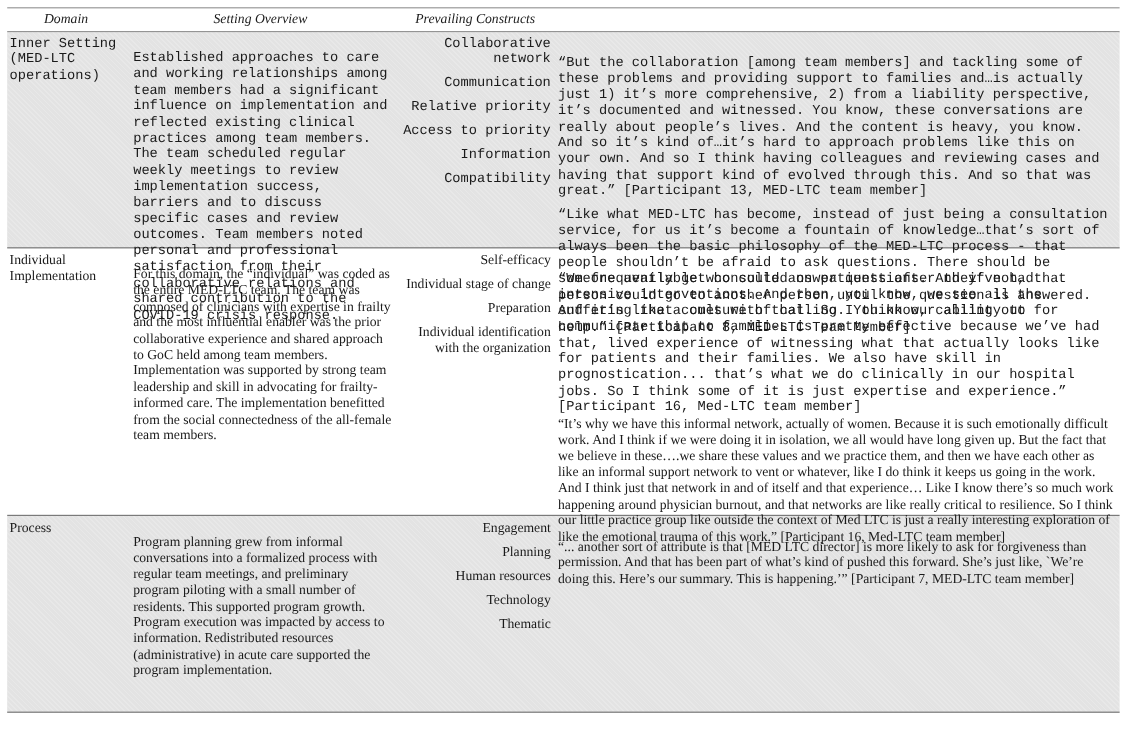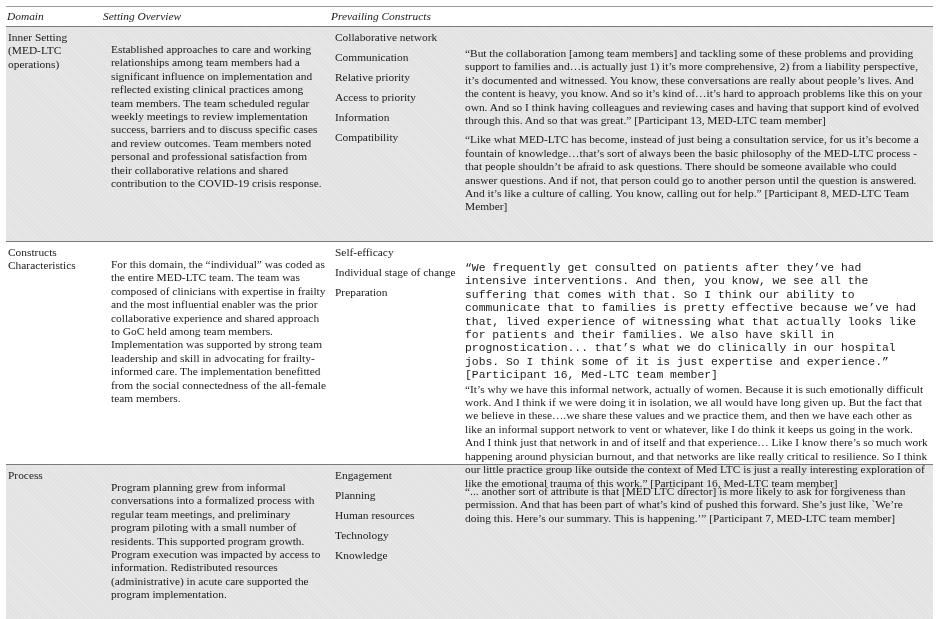--- a/index.html
+++ b/index.html
@@ -23,21 +23,21 @@
       width: 927px;
       border-top: 1px solid #9a9a9a;
     }
     .hdr {
       display: flex;
       height: 19px;
       align-items: center;
       border-bottom: 1.5px solid #7a7a7a;
       font-style: italic;
     }
-    .hdr > div { }
+    .hdr > div { text-align: center; }
     .c1 { width: 97px; padding-left: 1px; box-sizing: border-box; }
     .c2 { width: 228px; box-sizing: border-box; }
     .c3 { width: 130px; box-sizing: border-box; }
     .c4 { width: 472px; box-sizing: border-box; }
     .hdr .c1 { width: 97px; }
     .hdr .c2 { width: 228px; padding-left: 0; }
     .hdr .c3 { width: 130px; }
     .hdr .c4 { width: 472px; }
 
     .row {
@@ -46,25 +46,25 @@
       box-sizing: border-box;
     }
     .row.shaded {
       background-color: #e3e3e3;
       background-image: repeating-linear-gradient(45deg, rgba(255,255,255,0.18) 0px, rgba(255,255,255,0.18) 1px, transparent 1px, transparent 3px);
     }
     .row .c1 { padding: 4px 2px 0 2px; }
     .row .c2 { padding: 16px 4px 0 8px; }
     .row .c3 { padding: 4px 2px 0 4px; }
     .row .c4 { padding: 20px 4px 0 4px; }
-    .row1 { height: 215px; }
+    .row1 { height: 180px; font-family: Liberation Mono, monospace; }
     .row2 { height: 223px; }
     .row3 { height: 164px; }
 
-    .construct { margin: 0 0 6.6px 0; }
+    .construct { margin: 0 0 6.6px 0; text-align: right; }
     .quote { margin: 0 0 6px 0; }
     .quote.tight { margin-bottom: 0; font-family: Liberation Mono, monospace; }
   </style>
 </head>
 <body>
 
 <div class="table">
   <div class="hdr">
     <div class="c1">Domain</div>
     <div class="c2">Setting Overview</div>
@@ -82,40 +82,41 @@
       <div class="construct">Information</div>
       <div class="construct">Compatibility</div>
     </div>
     <div class="c4">
       <p class="quote">“But the collaboration [among team members] and tackling some of these problems and providing support to families and…is actually just 1) it’s more comprehensive, 2) from a liability perspective, it’s documented and witnessed.  You know, these conversations are really about people’s lives.  And the content is heavy, you know.  And so it’s kind of…it’s hard to approach problems like this on your own.  And so I think having colleagues and reviewing cases and having that support kind of evolved through this.  And so that was great.” [Participant 13, MED-LTC team member]</p>
       <p class="quote">“Like what MED-LTC has become, instead of just being a consultation service, for us it’s become a fountain of knowledge…that’s sort of always been the basic philosophy of the MED-LTC process - that people shouldn’t be afraid to ask questions.  There should be someone available who could answer questions.  And if not, that person could go to another person until the question is answered.  And it’s like a culture of calling.  You know, calling out for help.” [Participant 8, MED-LTC Team Member]</p>
     </div>
   </div>
 
   <div class="row row2">
-    <div class="c1">Constructs Characteristics</div>
+    <div class="c1">Individual Implementation</div>
     <div class="c2">For this domain, the “individual” was coded as the entire MED-LTC team. The team was composed of clinicians with expertise in frailty and the most influential enabler was the prior collaborative experience and shared approach to GoC held among team members. Implementation was supported by strong team leadership and skill in advocating for frailty-informed care. The implementation benefitted from the social connectedness of the all-female team members.</div>
     <div class="c3">
       <div class="construct">Self-efficacy</div>
       <div class="construct">Individual stage of change</div>
       <div class="construct">Preparation</div>
+      <div class="construct">Individual identification with the organization</div>
     </div>
     <div class="c4">
       <p class="quote tight">“We frequently get consulted on patients after they’ve had intensive interventions.  And then, you know, we see all the suffering that comes with that.  So I think our ability to communicate that to families is pretty effective because we’ve had that, lived experience of witnessing what that actually looks like for patients and their families. We also have skill in prognostication... that’s what we do clinically in our hospital jobs. So I think some of it is just expertise and experience.”  [Participant 16, Med-LTC team member]</p>
       <p class="quote">“It’s why we have this informal network, actually of women.  Because it is such emotionally difficult work.  And I think if we were doing it in isolation, we all would have long given up.  But the fact that we believe in these….we share these values and we practice them, and then we have each other as like an informal support network to vent or whatever, like I do think it keeps us going in the work.  And I think just that network in and of itself and that experience… Like I know there’s so much work happening around physician burnout, and that networks are like really critical to resilience.  So I think our little practice group like outside the context of Med LTC is just a really interesting exploration of like the emotional trauma of this work.” [Participant 16, Med-LTC team member]</p>
     </div>
   </div>
 
   <div class="row shaded row3">
     <div class="c1">Process</div>
     <div class="c2">Program planning grew from informal conversations into a formalized process with regular team meetings, and preliminary program piloting with a small number of residents. This supported program growth. Program execution was impacted by access to information. Redistributed resources (administrative) in acute care supported the program implementation.</div>
     <div class="c3">
       <div class="construct">Engagement</div>
       <div class="construct">Planning</div>
       <div class="construct">Human resources</div>
       <div class="construct">Technology</div>
-      <div class="construct">Knowledge</div>
+      <div class="construct">Thematic</div>
     </div>
     <div class="c4">
       <p class="quote">“... another sort of attribute is that [MED LTC director] is more likely to ask for forgiveness than permission. And that has been part of what’s kind of pushed this forward.  She’s just like, `We’re doing this.  Here’s our summary.  This is happening.’” [Participant 7, MED-LTC team member]</p>
     </div>
   </div>
 </div>
 
 </body></html>

